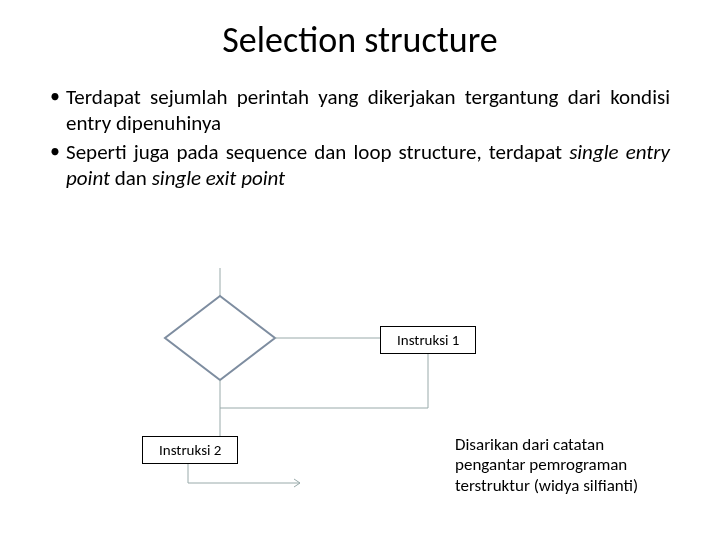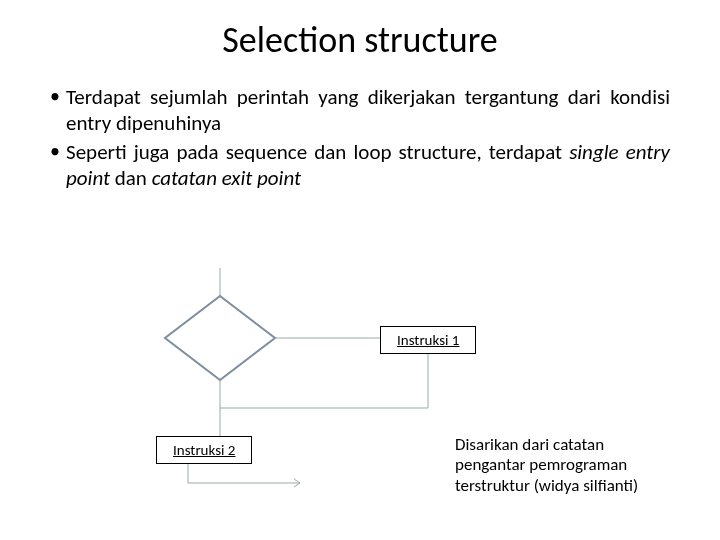--- a/index.html
+++ b/index.html
@@ -6,40 +6,40 @@
   html, body { width: 720px; height: 540px; background: #fff; font-family: Calibri, Arial, sans-serif; color: #000; }
   .slide { width: 720px; height: 520px; position: relative; padding: 18px 50px 0 50px; }
   .title { font-size: 36px; text-align: center; margin-bottom: 22px; font-weight: 400; }
   .bullets { font-size: 21px; line-height: 1.25; text-align: justify; }
   .bullets .row { display: flex; align-items: flex-start; margin-bottom: 2px; }
   .bullets .dot { width: 16px; flex: 0 0 16px; text-align: left; font-size: 20px; line-height: 1.25; }
   .bullets .txt { flex: 1; }
   .em { font-style: italic; }
   .diagram { position: absolute; left: 120px; top: 268px; width: 420px; height: 230px; }
   .diagram svg { width: 100%; height: 100%; }
-  .nodebox { position: absolute; background: #fff; border: 1px solid #000; font-size: 15px; padding: 4px 16px; white-space: nowrap; text-decoration: underline; }
+  .nodebox { position: absolute; background: #fff; border: 1px solid #000; font-size: 15px; padding: 4px 16px; white-space: nowrap; }
   .node1 { left: 260px; top: 58px; }
-  .node2 { left: 36px; top: 168px; }
+  .node2 { left: 22px; top: 168px; }
   .attribution { position: absolute; right: 50px; bottom: 24px; width: 215px; font-size: 17px; line-height: 1.2; }
 </style>
 </head>
 <body>
 
 <div class="slide">
 
   <h1 class="title">Selection structure</h1>
 
   <div class="bullets">
     <div class="row">
       <div class="dot">•</div>
       <div class="txt"><span>Terdapat sejumlah perintah yang dikerjakan tergantung dari kondisi entry dipenuhinya</span></div>
     </div>
     <div class="row">
       <div class="dot">•</div>
-      <div class="txt"><span>Seperti juga pada sequence dan loop structure, terdapat </span><span class="em">single entry point</span><span> dan </span><span class="em">catatan exit point</span></div>
+      <div class="txt"><span>Seperti juga pada sequence dan loop structure, terdapat </span><span class="em">single entry point</span><span> dan </span><span class="em">single exit point</span></div>
     </div>
   </div>
 
   <div class="diagram">
     <svg viewBox="0 0 420 230">
 
       <line x1="100" y1="0" x2="100" y2="28" stroke="#9aa" stroke-width="1"></line>
 
       <polygon points="100,28 155,70 100,112 45,70" fill="#fff" stroke="#7e8da0" stroke-width="2"></polygon>
 

